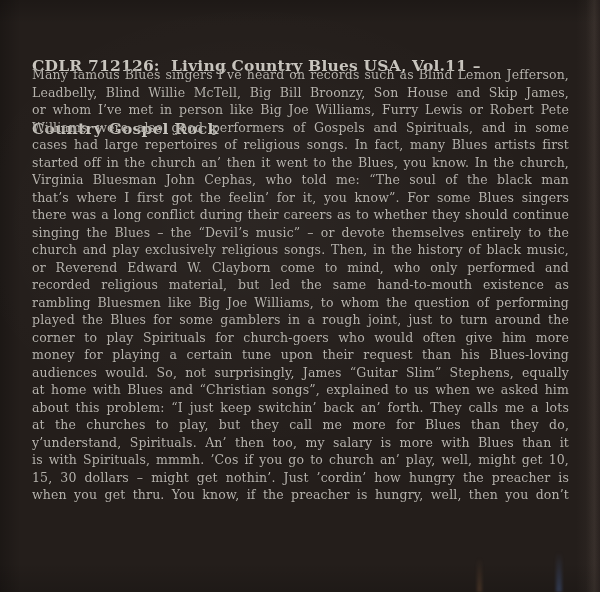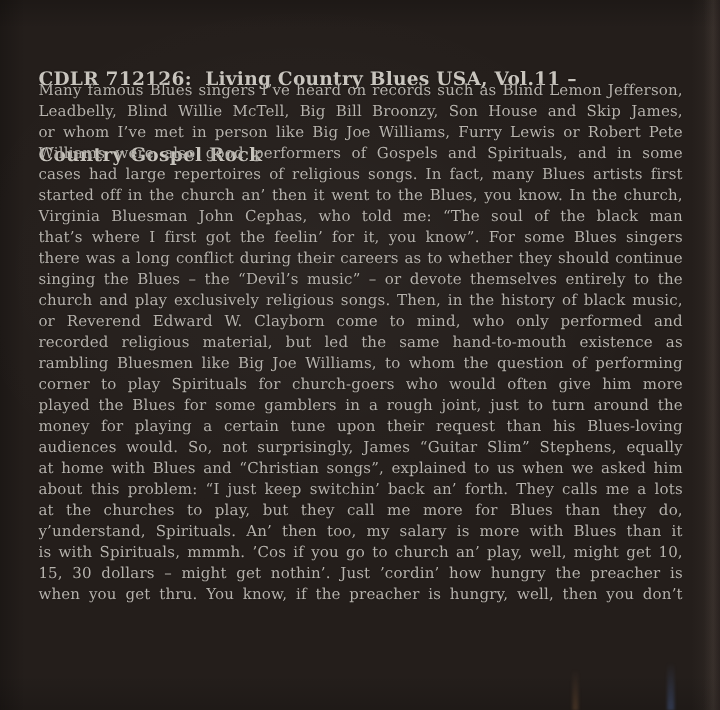--- a/index.html
+++ b/index.html
@@ -104,22 +104,22 @@
       <div class="line">cases had large repertoires of religious songs. In fact, many Blues artists first</div>
       <div class="line">started off in the church an’ then it went to the Blues, you know. In the church,</div>
       <div class="line">Virginia Bluesman John Cephas, who told me: “The soul of the black man</div>
       <div class="line">that’s where I first got the feelin’ for it, you know”. For some Blues singers</div>
       <div class="line">there was a long conflict during their careers as to whether they should continue</div>
       <div class="line">singing the Blues – the “Devil’s music” – or devote themselves entirely to the</div>
       <div class="line">church and play exclusively religious songs. Then, in the history of black music,</div>
       <div class="line">or Reverend Edward W. Clayborn come to mind, who only performed and</div>
       <div class="line">recorded religious material, but led the same hand-to-mouth existence as</div>
       <div class="line">rambling Bluesmen like Big Joe Williams, to whom the question of performing</div>
+      <div class="line">played the Blues for some gamblers in a rough joint, just to turn around the</div>
       <div class="line">corner to play Spirituals for church-goers who would often give him more</div>
-      <div class="line">played the Blues for some gamblers in a rough joint, just to turn around the</div>
       <div class="line">money for playing a certain tune upon their request than his Blues-loving</div>
       <div class="line">audiences would. So, not surprisingly, James “Guitar Slim” Stephens, equally</div>
       <div class="line">at home with Blues and “Christian songs”, explained to us when we asked him</div>
       <div class="line">about this problem: “I just keep switchin’ back an’ forth. They calls me a lots</div>
       <div class="line">at the churches to play, but they call me more for Blues than they do,</div>
       <div class="line">y’understand, Spirituals. An’ then too, my salary is more with Blues than it</div>
       <div class="line">is with Spirituals, mmmh. ’Cos if you go to church an’ play, well, might get 10,</div>
       <div class="line">15, 30 dollars – might get nothin’. Just ’cordin’ how hungry the preacher is</div>
       <div class="line">when you get thru. You know, if the preacher is hungry, well, then you don’t</div>
     </div>

